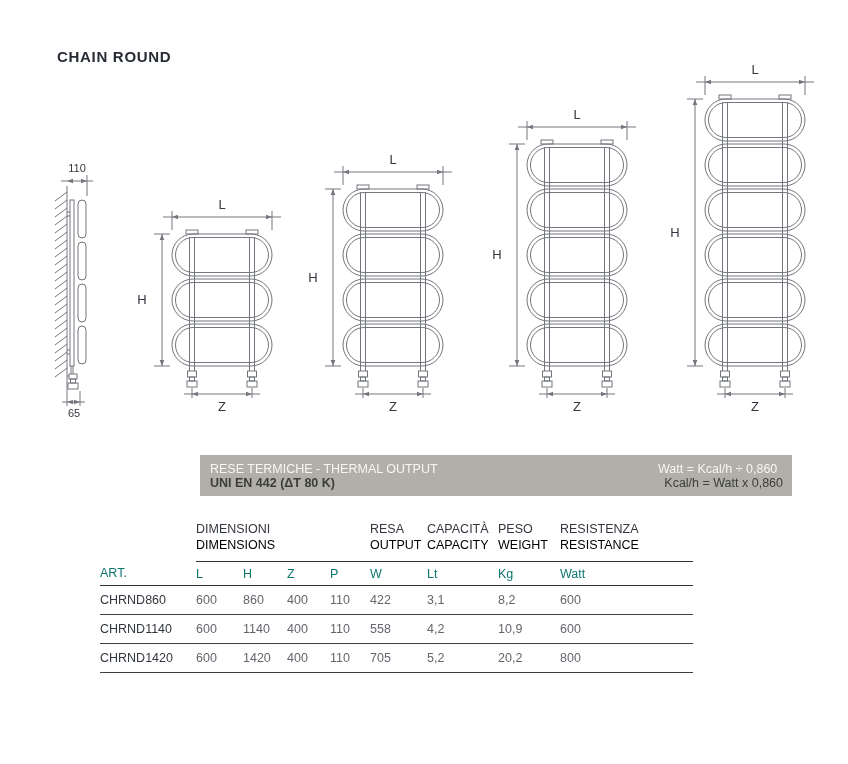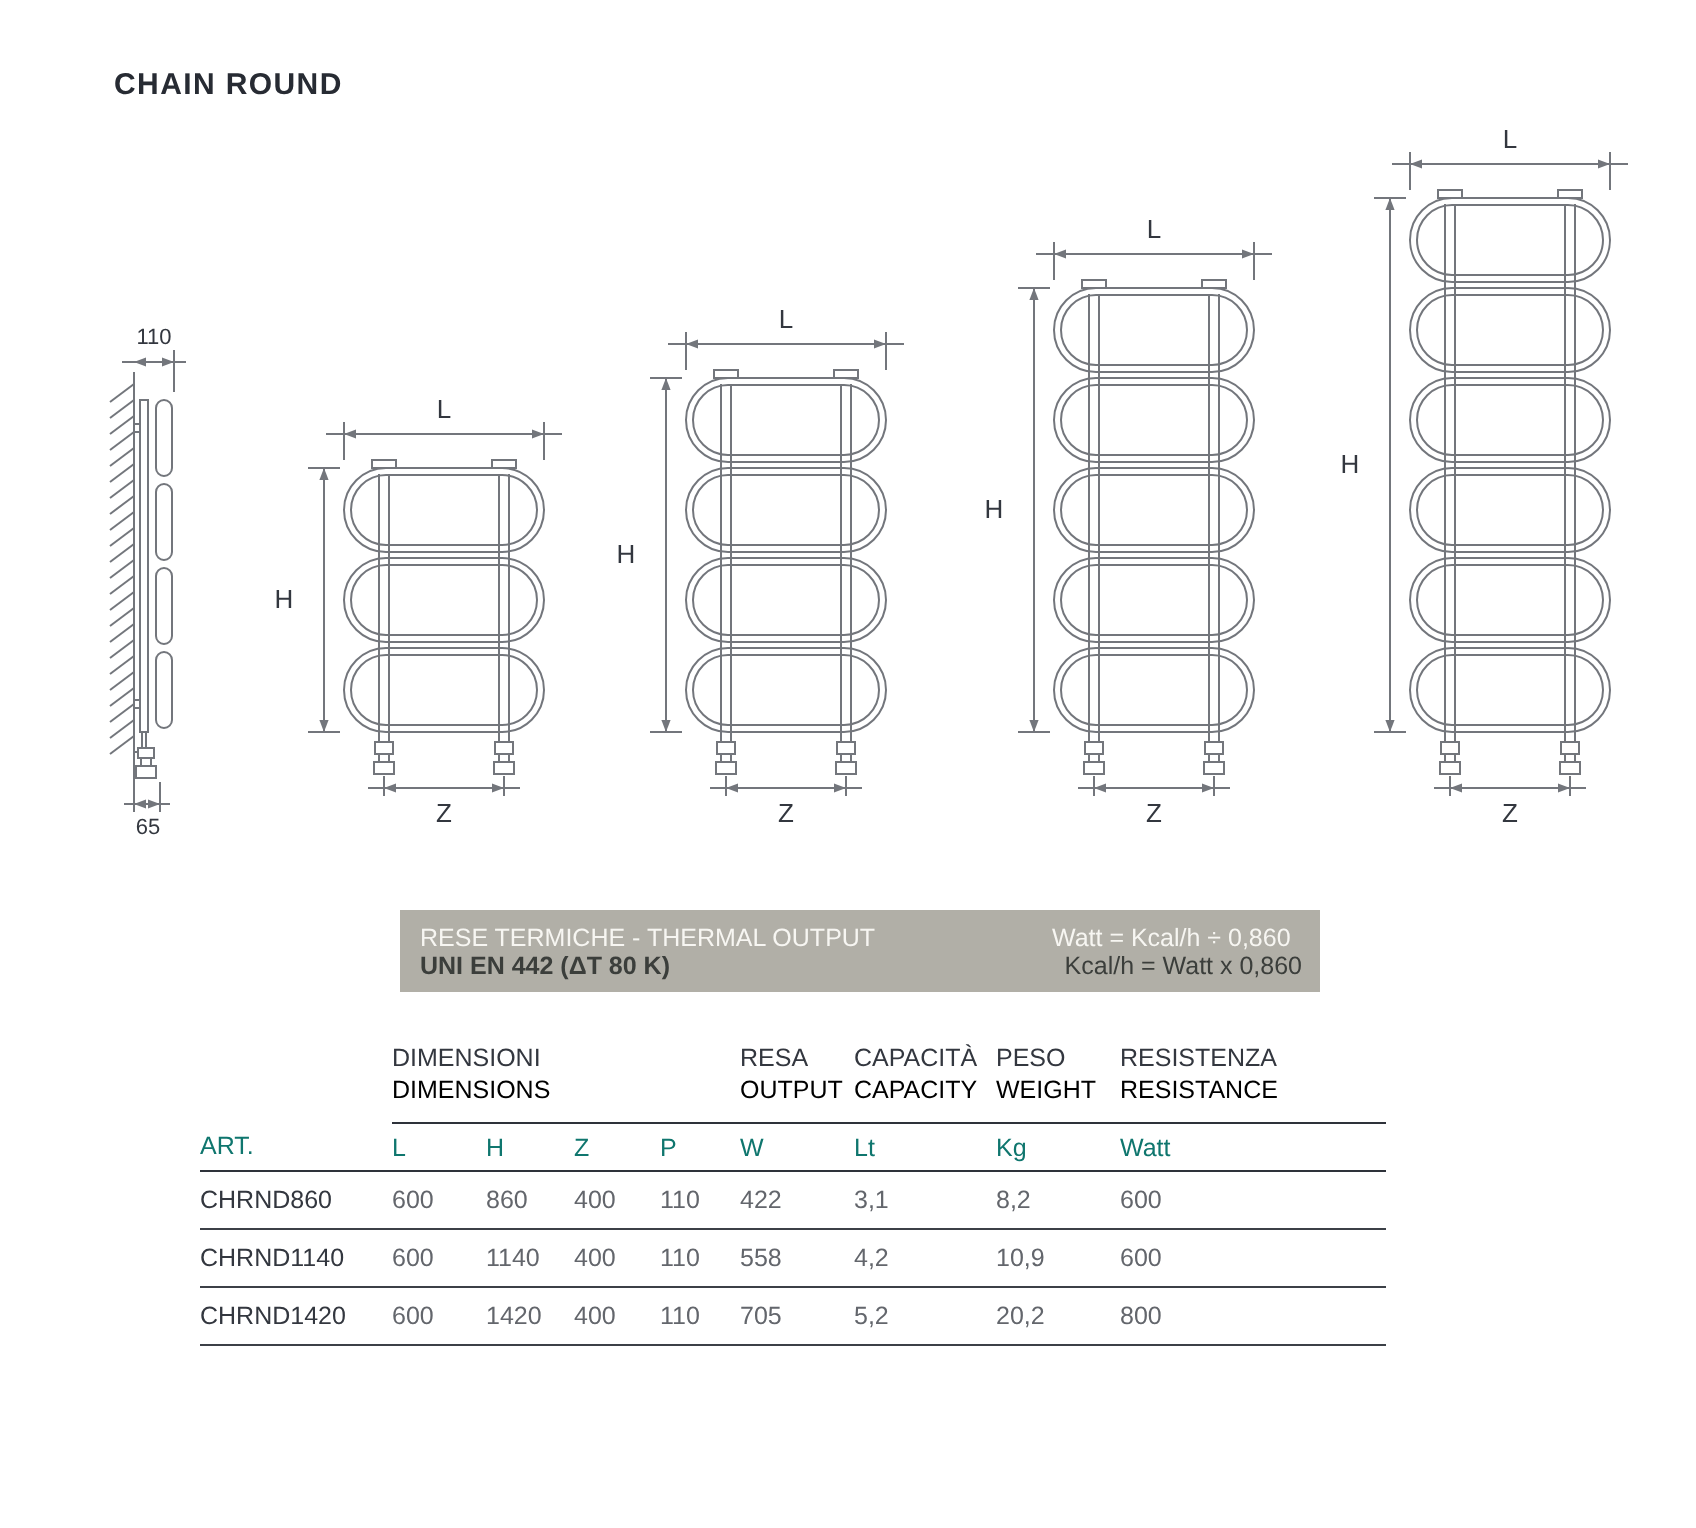--- a/index.html
+++ b/index.html
@@ -1,21 +1,21 @@
 <!DOCTYPE html>
 <html><head>
 <meta charset="utf-8">
 <style>
   html,body{margin:0;padding:0;background:#ffffff;}
   .page{position:relative;width:848px;height:764px;background:#ffffff;overflow:hidden;
         font-family:"Liberation Sans",sans-serif;}
-  .title{position:absolute;left:57px;top:34px;font-size:15px;font-weight:bold;
+  .title{position:absolute;left:57px;top:48px;font-size:15px;font-weight:bold;
          letter-spacing:.7px;color:#272b33;}
   
-  .banner{position:absolute;left:200px;top:455px;width:460px;height:41px;background:#b1afa7;
+  .banner{position:absolute;left:200px;top:455px;width:592px;height:41px;background:#b1afa7;
           box-sizing:border-box;display:flex;justify-content:space-between;align-items:center;
           padding:0 9px 0 10px;}
   .banner .l1{color:#f7f6f2;font-size:12.5px;line-height:14px;white-space:nowrap;}
   .banner .l2{color:#3b3e3b;font-size:12.5px;line-height:14px;font-weight:bold;white-space:nowrap;}
   .banner .r2{color:#3b3e3b;font-size:12.5px;line-height:14px;white-space:nowrap;margin-left:12px;}
   .banner-right{text-align:center;}
   
   #spec-table{position:absolute;left:100px;top:521px;width:593px;border-collapse:collapse;
               table-layout:fixed;}
   #spec-table th,#spec-table td{text-align:left;font-weight:normal;padding:0;}

